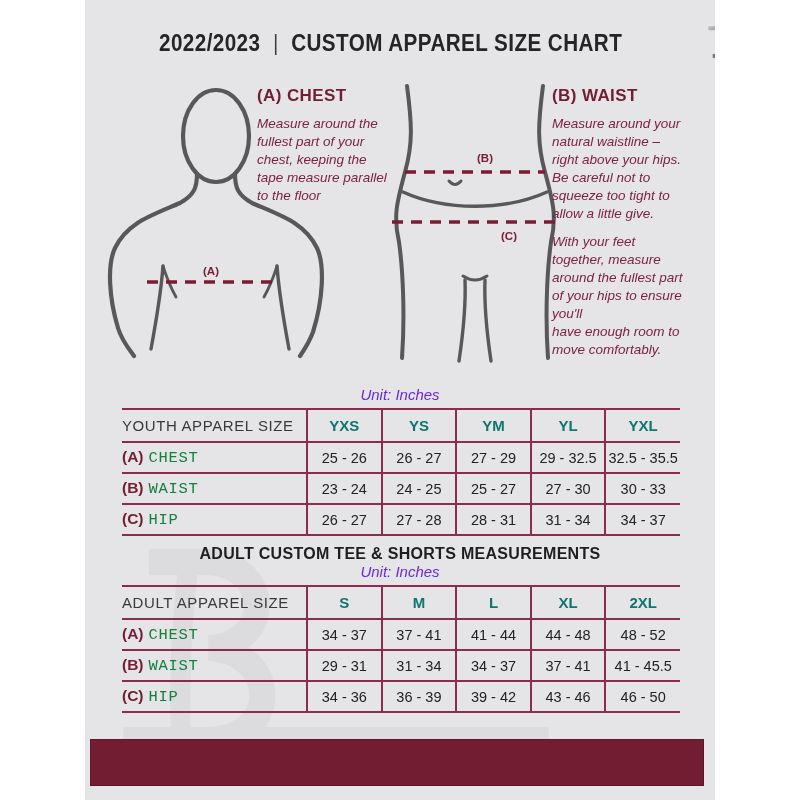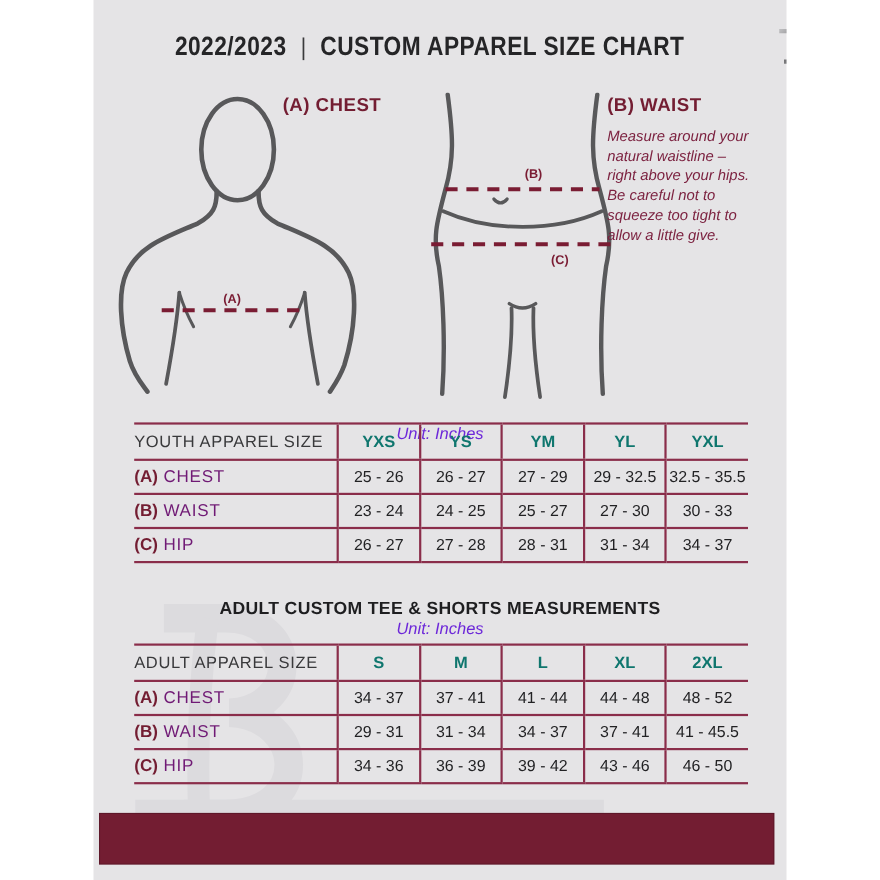--- a/index.html
+++ b/index.html
@@ -35,21 +35,21 @@
   .size-table col.c-label{width:185px;}
   .size-table th,.size-table td{padding:0;height:31px;vertical-align:middle;}
   .size-table thead th{height:33px;border-top:2.5px solid var(--line);border-bottom:2px solid var(--line);}
   .size-table tbody td,.size-table tbody th{border-bottom:2px solid var(--line);}
   .size-table tbody tr:last-child td,.size-table tbody tr:last-child th{border-bottom:2.5px solid var(--line);}
   .size-table th+th,.size-table td+td,.size-table th+td,.size-table td+th{border-left:2px solid var(--line);}
   .size-col-label{font-weight:400;font-size:15px;letter-spacing:.6px;color:#39393b;text-align:left;padding-left:14px;}
   .size-head{font-weight:700;font-size:15px;color:#0f766e;text-align:center;}
   .row-head{text-align:left;padding-left:22px;font-size:15.5px;font-weight:400;}
   .row-key{color:var(--maroon);font-weight:700;}
-  .row-label{color:#701a75;letter-spacing:.7px;margin-left:5px;}
+  .row-label{color:#15803d;letter-spacing:.7px;margin-left:5px;font-family:Liberation Mono, monospace;}
   .val{font-size:14.5px;color:#222224;text-align:center;font-weight:400;}
 
   
   .footer-bar{position:absolute;left:5px;top:739px;width:614px;height:47px;background:var(--maroon);border:1px solid rgba(0,0,0,.18);z-index:4;}
   .watermark{position:absolute;left:24px;top:548px;z-index:0;}
 </style>
 </head>
 <body>
 
 <div class="canvas">
@@ -113,35 +113,47 @@
         <path d="M100 196 C99 222 102 250 106 277" stroke-width="3.4"></path>
       </g>
       <line x1="20" y1="88" x2="160" y2="88" stroke="#7a1c33" stroke-width="3.6" stroke-dasharray="11 8"></line>
       <text x="100" y="78" text-anchor="middle" font-size="11.5" font-weight="700" fill="#7a1c33">(B)</text>
       <line x1="7" y1="138" x2="172" y2="138" stroke="#7a1c33" stroke-width="3.6" stroke-dasharray="11 8"></line>
       <text x="124" y="156" text-anchor="middle" font-size="11.5" font-weight="700" fill="#7a1c33">(C)</text>
     </svg>
 
     <div class="guide-block" style="left:172px;top:86px;width:142px;">
       <div class="guide-h">(A) CHEST</div>
+      <div class="guide-p">Measure around the
+fullest part of your
+chest, keeping the
+tape measure parallel
+to the floor</div>
     </div>
     <div class="guide-block" style="left:467px;top:86px;width:160px;">
       <div class="guide-h">(B) WAIST</div>
       <div class="guide-p">Measure around your
 natural waistline –
 right above your hips.
 Be careful not to
 squeeze too tight to
 allow a little give.</div>
     </div>
     <div class="guide-block" style="left:467px;top:224px;width:162px;">
+      <div class="guide-p">With your feet
+together, measure
+around the fullest part
+of your hips to ensure
+you'll
+have enough room to
+move comfortably.</div>
     </div>
 
     <div class="tbl-unit" style="top:386px;">Unit: Inches</div>
-    <table class="size-table" style="top:384px;">
+    <table class="size-table" style="top:408px;">
       <colgroup>
           <col class="c-label">
           <col>
           <col>
           <col>
           <col>
           <col>
         </colgroup>
       <thead>
         <tr>

